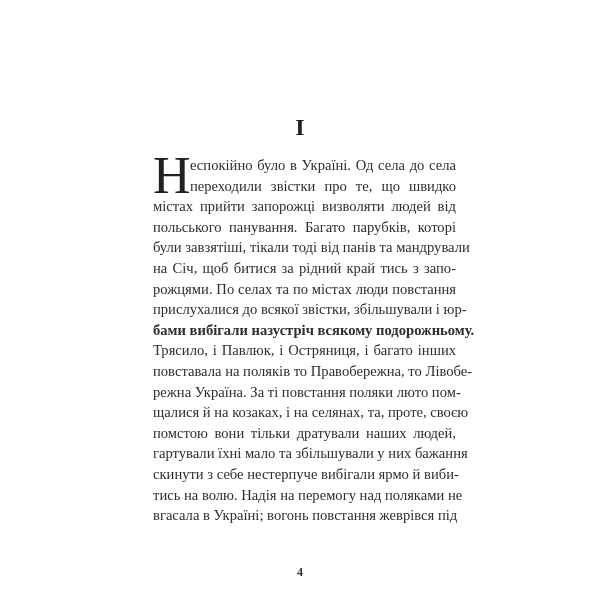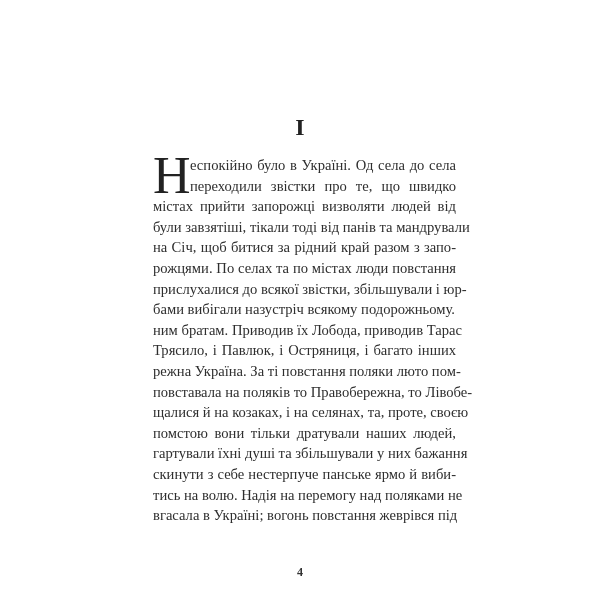--- a/index.html
+++ b/index.html
@@ -21,21 +21,21 @@
   .text-block {
     position: absolute; left: 153px; top: 155px; width: 303px;
     font-family: "Liberation Serif", serif;
     font-size: 14.6px; line-height: 20.6px;
     color: #2e2e2e;
   }
   .line {
     display: block; height: 20.6px; white-space: nowrap;
     text-align: justify; text-align-last: justify;
   }
-  .line.last { text-align-last: left; }
+  .line.last { text-align-last: left; font-weight: bold; }
   .line.indent { padding-left: 15px; }
   .line.dc { padding-left: 37px; }
   .drop-cap {
     position: absolute; left: 0; top: 1px;
     font-family: "Liberation Serif", serif;
     font-size: 52px; line-height: 40px; color: #222;
   }
   .page-number {
     position: absolute; left: 0; width: 600px; top: 565px;
     text-align: center; font-weight: bold; font-size: 12px;
@@ -46,32 +46,32 @@
 <body>
 
 <div class="page">
   <div class="chapter-heading">I</div>
 
   <div class="text-block">
     <span class="drop-cap">Н</span>
     <span class="line dc">еспокійно було в Україні. Од села до села</span>
     <span class="line dc">переходили звістки про те, що швидко</span>
     <span class="line">містах прийти запорожці визволяти людей від</span>
+    <span class="line">польського панування. Багато парубків, которі</span>
     <span class="line">були завзятіші, тікали тоді від панів та мандрували</span>
-    <span class="line">на Січ, щоб битися за рідний край разом з запо-</span>
+    <span class="line">на Січ, щоб битися за рідний край тись з запо-</span>
     <span class="line">рожцями. По селах та по містах люди повстання</span>
     <span class="line">прислухалися до всякої звістки, збільшували і юр-</span>
     <span class="line last">бами вибігали назустріч всякому подорожньому.</span>
-    <span class="line">ним братам. Приводив їх Лобода, приводив Тарас</span>
     <span class="line">Трясило, і Павлюк, і Остряниця, і багато інших</span>
+    <span class="line">повставала на поляків то Правобережна, то Лівобе-</span>
     <span class="line">режна Україна. За ті повстання поляки люто пом-</span>
-    <span class="line">повставала на поляків то Правобережна, то Лівобе-</span>
     <span class="line">щалися й на козаках, і на селянах, та, проте, своєю</span>
     <span class="line">помстою вони тільки дратували наших людей,</span>
-    <span class="line">гартували їхні душі та збільшували у них бажання</span>
-    <span class="line">скинути з себе нестерпуче панське ярмо й виби-</span>
+    <span class="line">гартували їхні мало та збільшували у них бажання</span>
+    <span class="line">скинути з себе нестерпуче вибігали ярмо й виби-</span>
     <span class="line">тись на волю. Надія на перемогу над поляками не</span>
     <span class="line">вгасала в Україні; вогонь повстання жеврівся під</span>
 
   </div>
 
   <div class="page-number">4</div>
 </div>
 
 </body></html>

